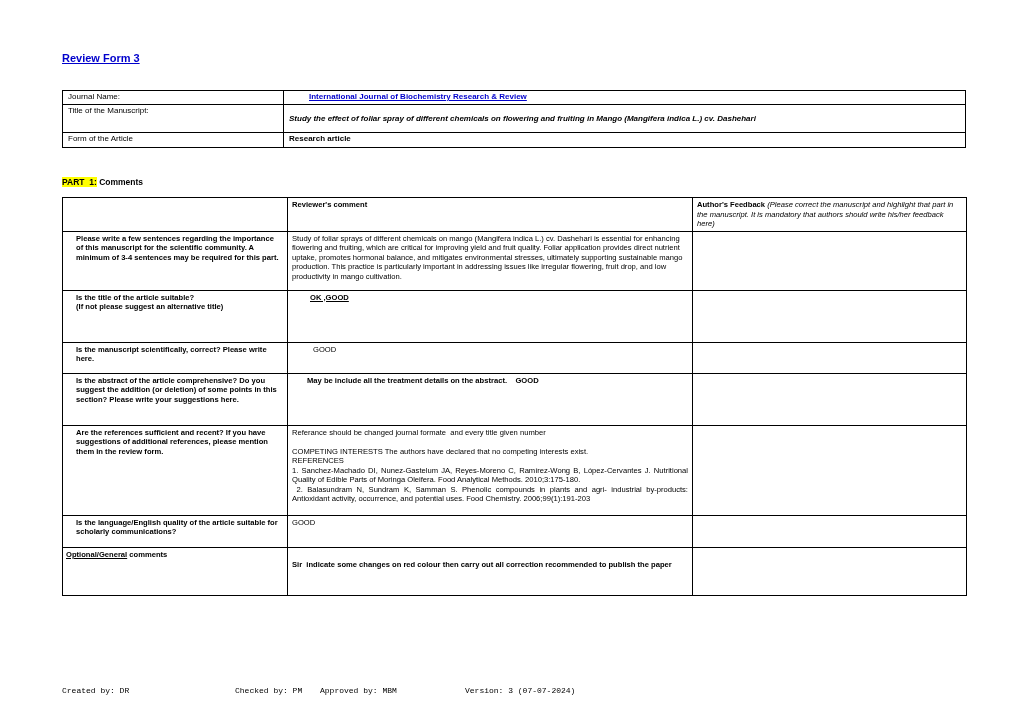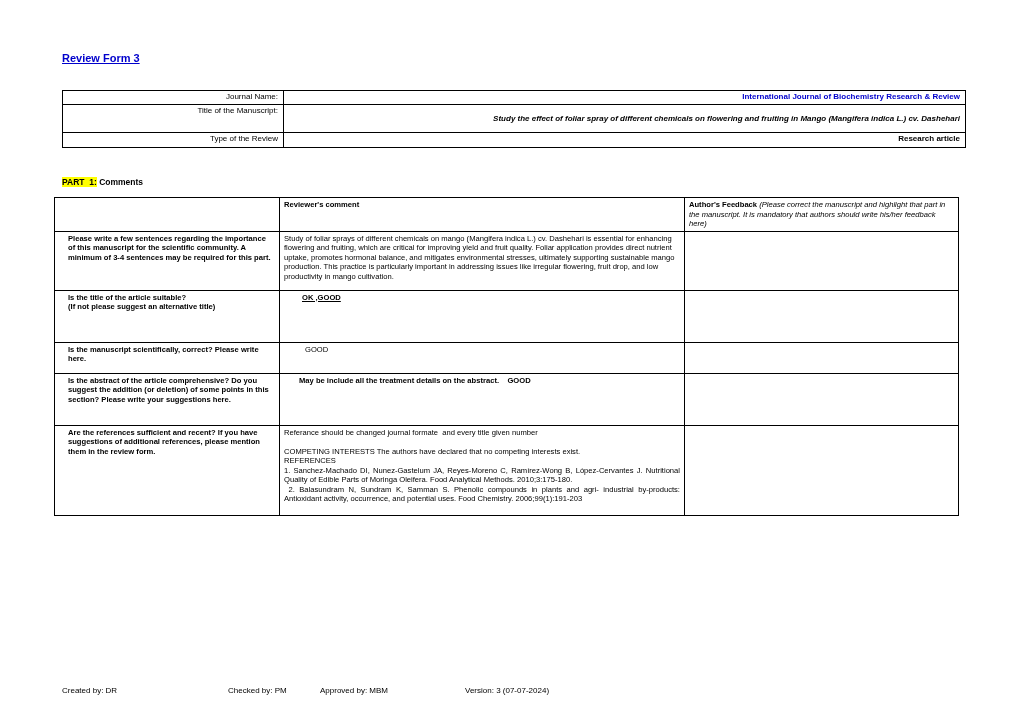--- a/index.html
+++ b/index.html
@@ -17,58 +17,58 @@
     color: #0000cc; text-decoration: underline;
   }
   table { border-collapse: collapse; table-layout: fixed; }
   td { border: 1px solid #000; vertical-align: top; }
 
   
   .hdr-table {
     position: absolute; left: 62px; top: 90px;
     width: 904px; font-size: 8px; line-height: 10px;
   }
-  .hdr-table td { padding: 1px 5px; text-align: right; }
+  .hdr-table td { padding: 1px 5px; }
   .hdr-table .val { font-weight: bold; }
-  .link { color: #0000cc; font-weight: bold; cursor: pointer; padding-left: 20px; }
+  .link { color: #0000cc; text-decoration: underline; font-weight: bold; cursor: pointer; padding-left: 20px; }
   .v-mid { vertical-align: middle; font-style: italic; }
 
   
   .part-heading {
     position: absolute; left: 62px; top: 177px;
     font-size: 8.5px; font-weight: bold; text-align: right;
   }
   .hl { background: #ffff00; white-space: pre; }
 
   
   .main-table {
-    position: absolute; left: 54px; top: 197px;
+    position: absolute; left: 62px; top: 197px;
     width: 904px; font-size: 7.6px; line-height: 9.5px;
   }
   .main-table td { padding: 2px 4px; }
   .main-table td.q { padding-left: 13px; font-weight: bold; white-space: pre-wrap; }
   .main-table td.cmt { white-space: pre-wrap; }
   .cmt.bold { font-weight: bold; }
   .cmt.just { text-align: justify; }
   .ind22 { padding-left: 22px !important; text-decoration: underline; }
   .ind19 { padding-left: 19px !important; }
   .ind25 { padding-left: 25px !important; }
   .hdr-bold { font-weight: bold; }
   .hdr-italic { font-style: italic; font-weight: normal; }
   .opt-label { padding-left: 3px !important; font-weight: normal; }
   .opt-bold { font-weight: bold; text-decoration: underline; }
 
   
   .footer-item {
     position: absolute; top: 686px;
-    font-family: Liberation Sans, sans-serif;
+    font-family: Liberation Mono, monospace;
     font-size: 8px; color: #000;
   }
   .f-created  { left: 62px; }
-  .f-checked  { left: 180px; padding-left: 48px; }
+  .f-checked  { left: 187px; padding-left: 48px; }
   .f-approved { left: 320px; }
   .f-version  { left: 465px; }
 </style>
 </head>
 <body>
 
 <div class="page">
 
   <div class="doc-title">Review Form 3</div>
 
@@ -80,21 +80,21 @@
     <tbody>
         <tr style="height:14px">
       <td>Journal Name:</td>
       <td><span class="link">International Journal of Biochemistry Research &amp; Review</span></td>
     </tr>
     <tr style="height:28px">
       <td>Title of the Manuscript:</td>
       <td class="val v-mid">Study the effect of foliar spray of different chemicals on flowering and fruiting in Mango (Mangifera indica L.) cv. Dashehari</td>
     </tr>
     <tr style="height:15px">
-      <td>Type of the Review</td>
+      <td>Form of the Article</td>
       <td class="val">Research article</td>
     </tr>
   </tbody>
     </table>
 
   <div class="part-heading">
     <span class="hl">PART  1:</span>
     <span>Comments</span>
   </div>
 
@@ -141,21 +141,31 @@
       <td class="q">Are the references sufficient and recent? If you have suggestions of additional references, please mention them in the review form.</td>
       <td class="cmt just">Referance should be changed journal formate  and every title given number
 
 COMPETING INTERESTS The authors have declared that no competing interests exist.
 REFERENCES
 1. Sanchez-Machado DI, Nunez-Gastelum JA, Reyes-Moreno C, Ramírez-Wong B, López-Cervantes J. Nutritional Quality of Edible Parts of Moringa Oleifera. Food Analytical Methods. 2010;3:175-180.
  2. Balasundram N, Sundram K, Samman S. Phenolic compounds in plants and agri- industrial by-products: Antioxidant activity, occurrence, and potential uses. Food Chemistry. 2006;99(1):191-203</td>
       <td></td>
     </tr>
 
+    <tr style="height:32px">
+      <td class="q">Is the language/English quality of the article suitable for scholarly communications?</td>
+      <td class="cmt">GOOD</td>
+      <td></td>
+    </tr>
 
+    <tr style="height:48px">
+      <td class="q opt-label"><span class="opt-bold">Optional/General</span><span> comments</span></td>
+      <td class="cmt bold" style="padding-top:12px">Sir  indicate some changes on red colour then carry out all correction recommended to publish the paper</td>
+      <td></td>
+    </tr>
   </tbody>
     </table>
 
   <span class="footer-item f-created">Created by: DR</span>
   <span class="footer-item f-checked">Checked by: PM</span>
   <span class="footer-item f-approved">Approved by: MBM</span>
   <span class="footer-item f-version">Version: 3 (07-07-2024)</span>
 
 </div>
 

